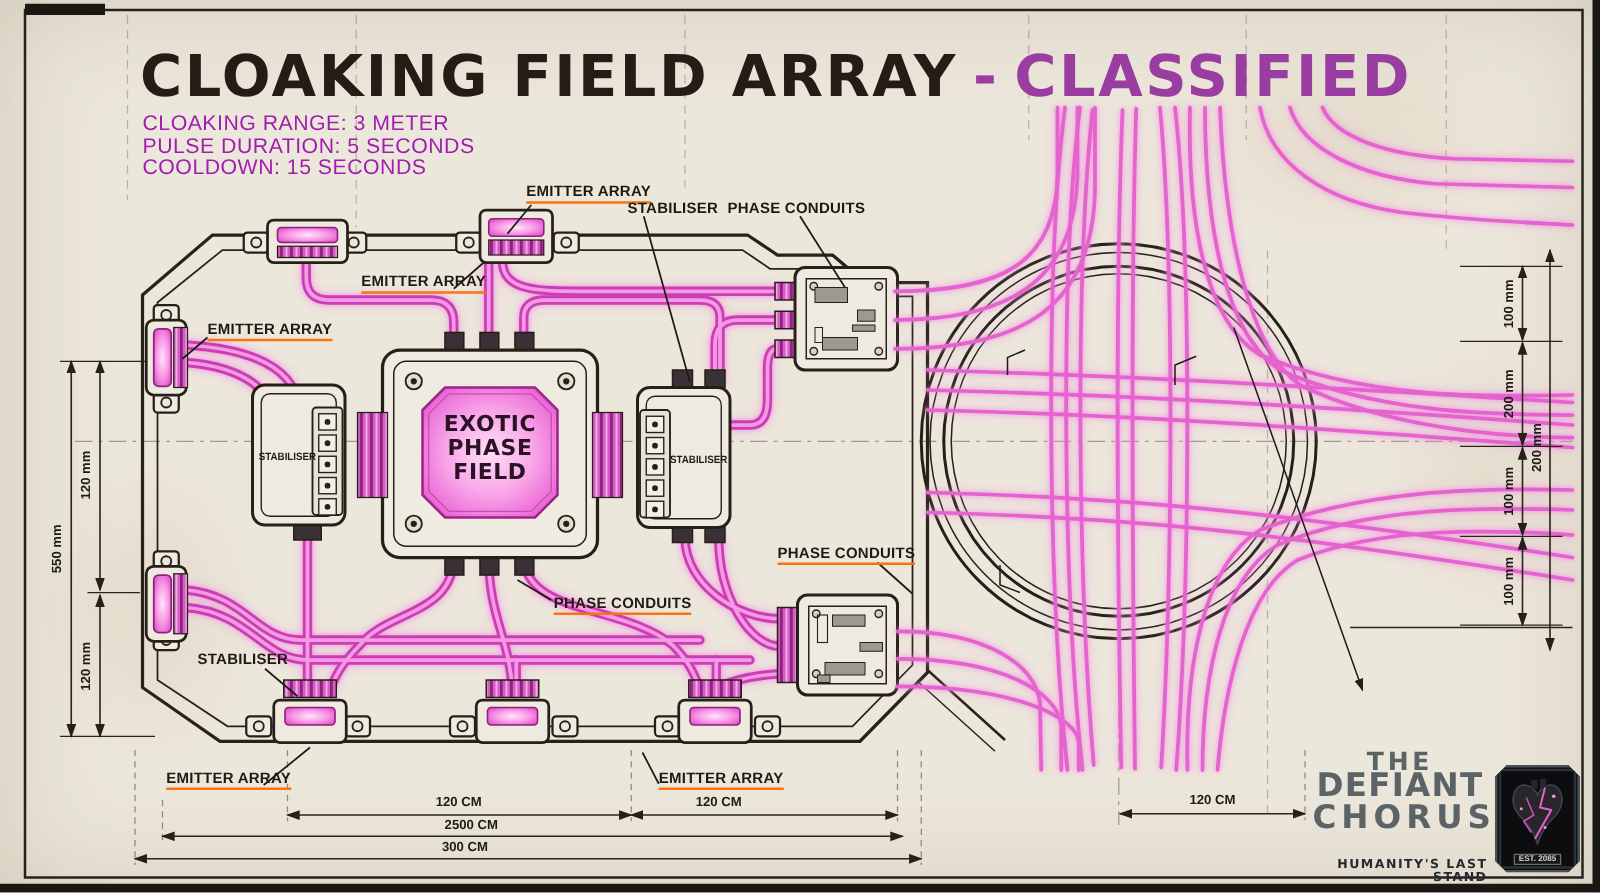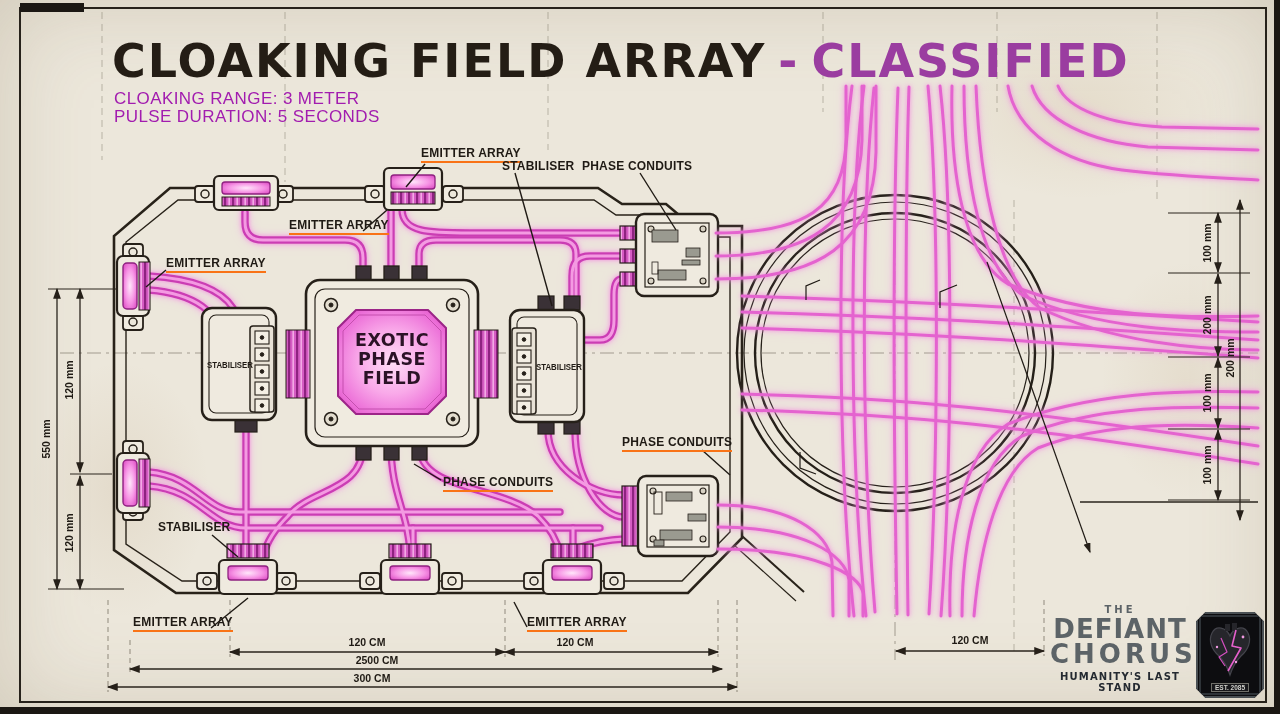--- a/index.html
+++ b/index.html
@@ -26,24 +26,24 @@
   .hdim{transform:translate(-50%,-50%);}
   .coretext{position:absolute;left:332px;top:331px;width:120px;text-align:center;
     font-family:"DejaVu Sans","Liberation Sans",sans-serif;
     font-weight:800;font-size:17.5px;line-height:19px;color:#2b1226;letter-spacing:.5px;}
   .stabtext{position:absolute;font-weight:700;font-size:8.5px;color:#1f1a14;
     transform:scaleX(.92);transform-origin:left;white-space:nowrap;}
 
   
   .logoblock{position:absolute;left:1050px;top:602px;width:140px;text-align:center;
     font-family:"DejaVu Sans","Liberation Sans",sans-serif;color:#5c6367;}
-  .logo-the{font-weight:800;font-size:10px;letter-spacing:3px;line-height:15px;}
+  .logo-the{font-weight:800;font-size:20px;letter-spacing:3px;line-height:15px;}
   .logo-defiant{font-weight:800;font-size:26px;letter-spacing:1px;line-height:25px;}
   .logo-chorus{font-weight:800;font-size:26px;letter-spacing:4px;line-height:25px;}
-  .logo-tag{font-weight:700;font-size:10px;letter-spacing:1.2px;color:#252a31;margin-top:4px;}
+  .logo-tag{font-weight:700;font-size:10px;letter-spacing:1.2px;color:#252a31;margin-top:19px;text-align:right;}
   .badge{position:absolute;left:1196px;top:612px;width:68px;height:86px;background:#0d0d10;
     clip-path:polygon(14% 0,86% 0,100% 11%,100% 89%,86% 100%,14% 100%,0 89%,0 11%);
     border:2px solid #4a5054;box-sizing:border-box;}
   .badge-est{position:absolute;left:50%;bottom:4px;transform:translateX(-50%);
     font-size:6.5px;font-weight:700;color:#cfcfca;border:1px solid #6e6e68;
     background:#17171a;padding:0 3px;white-space:nowrap;}
 </style>
 </head>
 <body>
 
@@ -361,20 +361,21 @@
       <path d="M800,452 L800,468 L816,474" stroke-width="1.2"></path>
     </g>
   </svg>
 
   <div class="titleblock">
     <span>CLOAKING FIELD ARRAY</span><span class="sep">-</span><span class="cls">CLASSIFIED</span>
   </div>
   <div class="specs">
     <div>CLOAKING RANGE: 3 METER</div>
     <div>PULSE DURATION: 5 SECONDS</div>
+    <div>COOLDOWN: 15 SECONDS</div>
   </div>
 
   <div class="lbl u" style="left:421px;top:146px">EMITTER ARRAY</div>
   <div class="lbl" style="left:502px;top:159px">STABILISER</div>
   <div class="lbl" style="left:582px;top:159px">PHASE CONDUITS</div>
   <div class="lbl u" style="left:289px;top:218px">EMITTER ARRAY</div>
   <div class="lbl u" style="left:166px;top:256px">EMITTER ARRAY</div>
   <div class="lbl" style="left:158px;top:520px">STABILISER</div>
   <div class="lbl u" style="left:443px;top:475px">PHASE CONDUITS</div>
   <div class="lbl u" style="left:622px;top:435px">PHASE CONDUITS</div>

